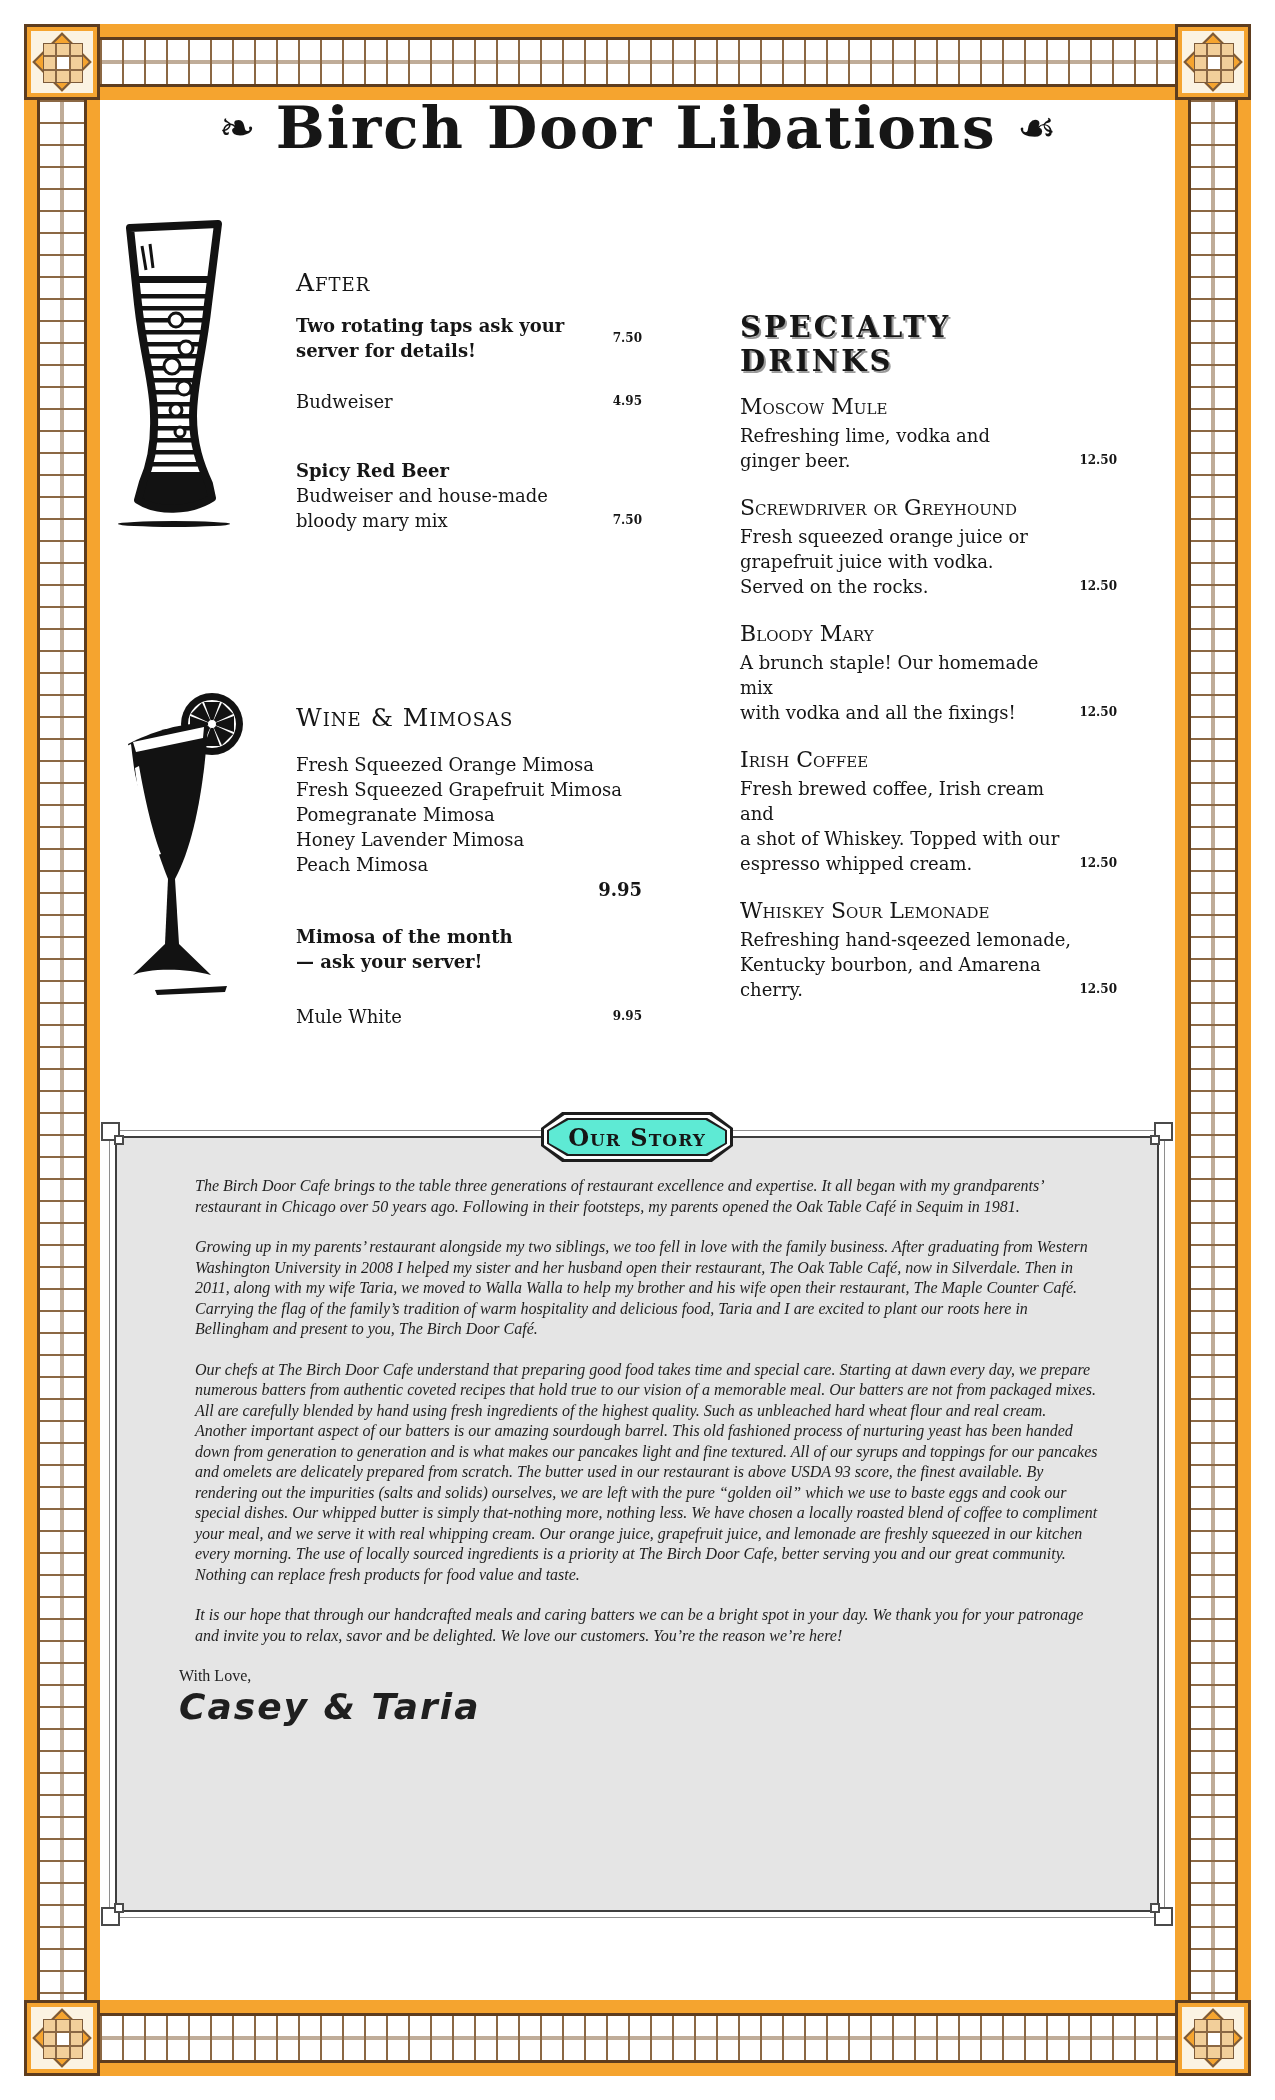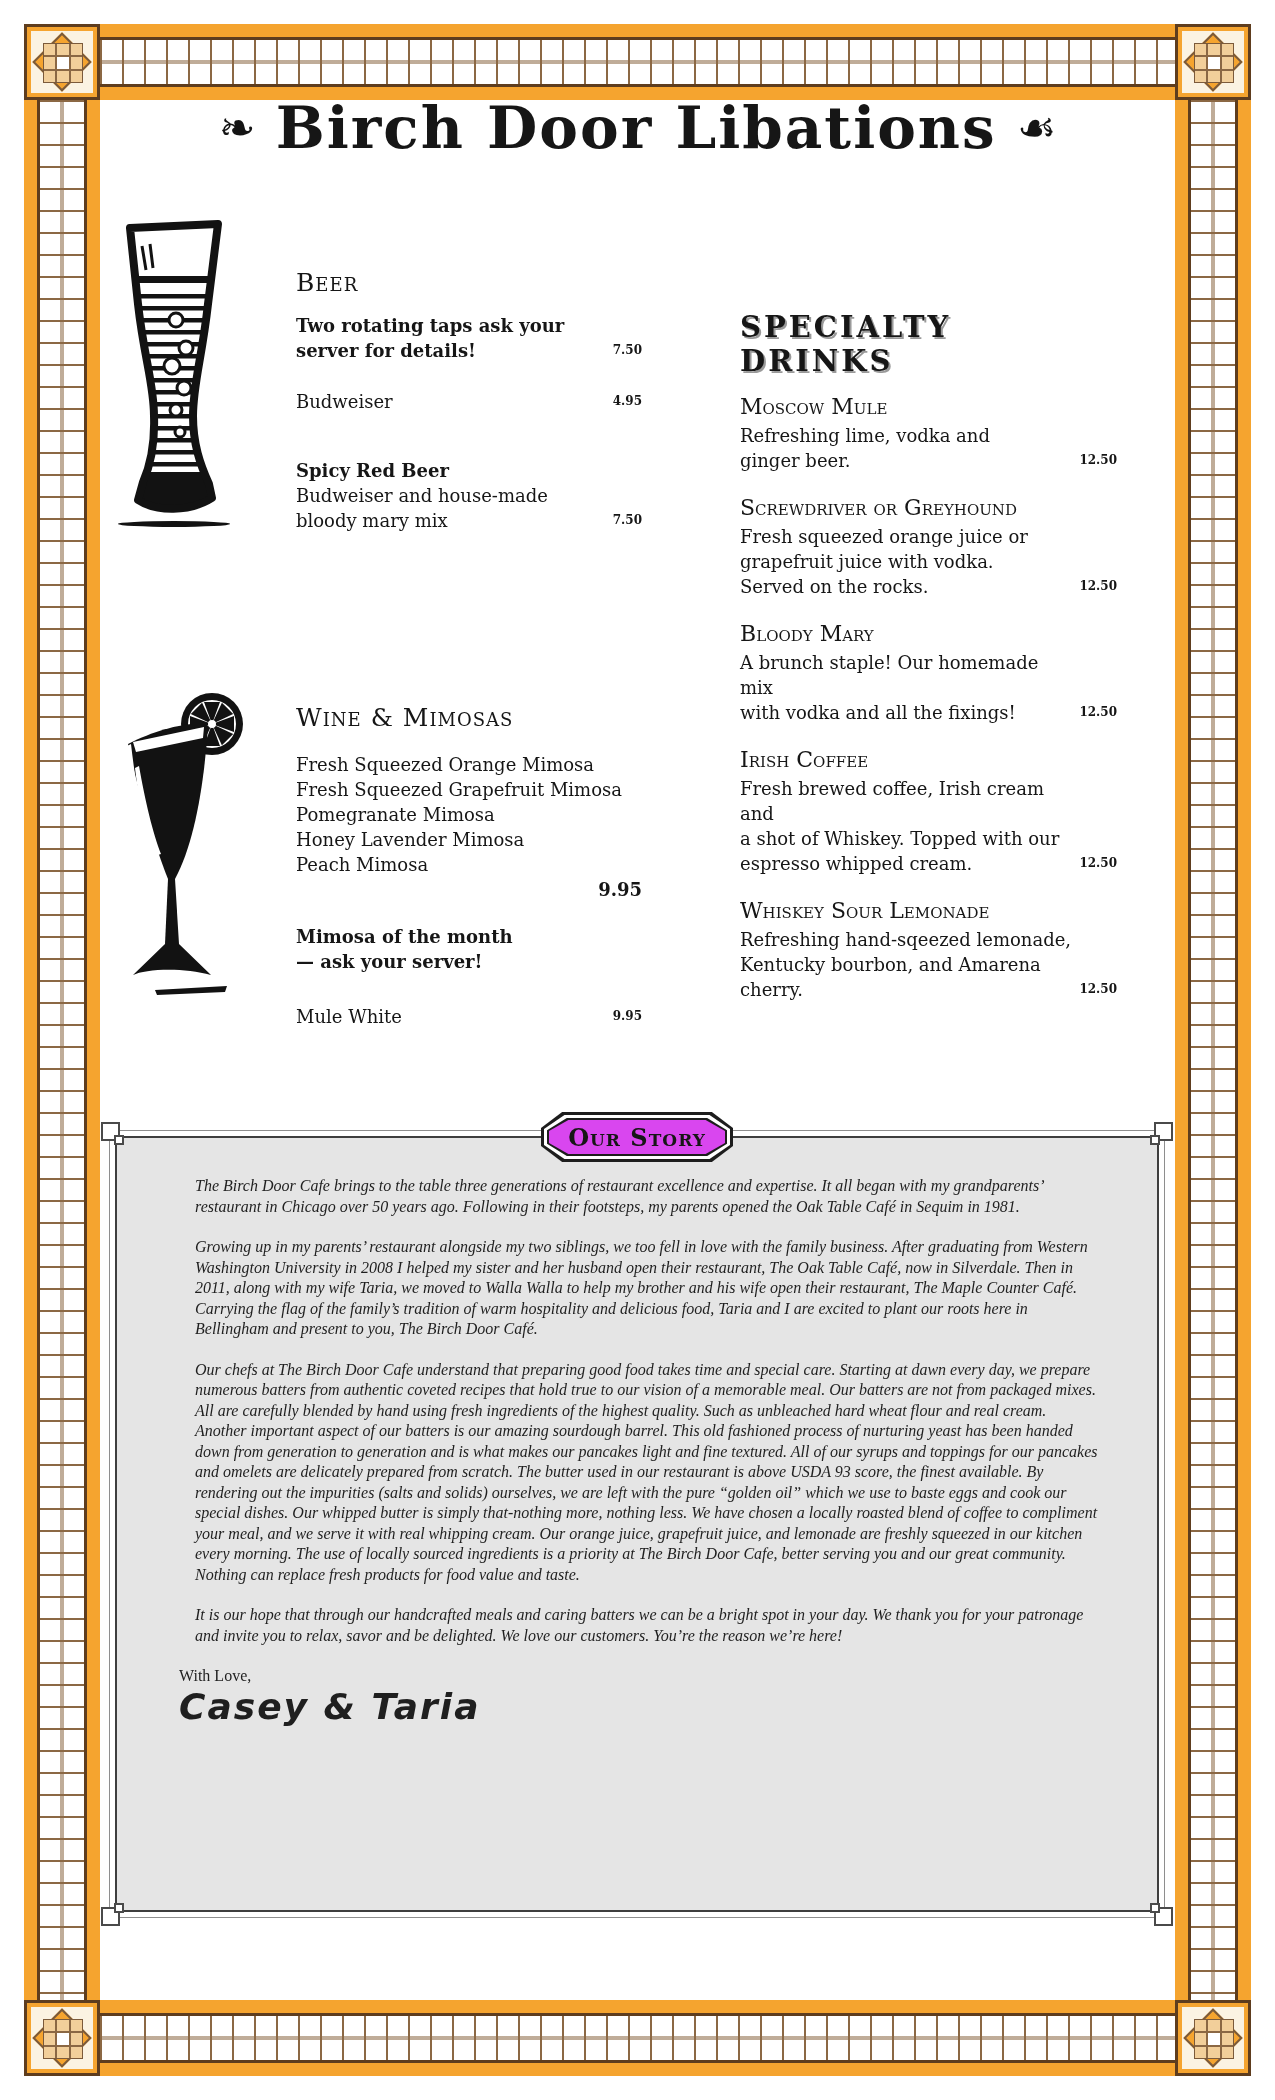--- a/index.html
+++ b/index.html
@@ -51,21 +51,21 @@
   .item-name{font-variant:small-caps;font-size:22px;line-height:29px;}
   .desc{font-size:18px;line-height:25px;white-space:pre-line;}
   .bold{font-weight:bold;}
   .row{display:flex;align-items:flex-end;}
   .row .desc{flex:1;}
   .price{font-weight:bold;font-size:12px;line-height:25px;margin-left:auto;padding-left:8px;}
   .price-line{text-align:right;font-weight:bold;font-size:18px;line-height:25px;}
 
   #sec-beer{left:296px;top:268px;width:346px;}
   #sec-beer .sec-head{margin-bottom:16px;}
-  .mb26{margin-bottom:26px;} .mb44{margin-bottom:44px;justify-content:center;}
+  .mb26{margin-bottom:26px;align-items:center;} .mb44{margin-bottom:44px;justify-content:center;}
   .mb22{margin-bottom:22px;} .mb30{margin-bottom:30px;}
 
   #sec-wine{left:296px;top:703px;width:346px;}
   #sec-wine .sec-head{margin-bottom:20px;}
 
   #sec-spec{left:740px;top:266px;width:377px;}
   #sec-spec .spec-head{margin-bottom:14px;margin-top:44px;}
   .sp-item{margin-bottom:20px;}
   .sp-item .item-name{margin-bottom:2px;}
 
@@ -76,21 +76,21 @@
   
   #story{position:absolute;left:115px;top:1136px;width:1044px;height:776px;
          background:#E5E5E5;border:2px solid #3e3e3e;outline:1px solid #8e8e8e;
          outline-offset:5px;box-sizing:border-box;}
   #story-badge{position:absolute;left:50%;top:-26px;transform:translateX(-50%);
                width:192px;height:50px;}
   .oct{position:absolute;clip-path:polygon(11% 0,89% 0,100% 32%,100% 68%,89% 100%,11% 100%,0 68%,0 32%);}
   .oct.l1{inset:0;background:#1d1d1d;}
   .oct.l2{inset:3px;background:#ffffff;}
   .oct.l3{inset:6px;background:#1d1d1d;}
-  .oct.l4{inset:8px;background:#d946ef;display:flex;align-items:center;justify-content:center;}
+  .oct.l4{inset:8px;background:#5eead4;display:flex;align-items:center;justify-content:center;}
   #story-badge .label{font-variant:small-caps;font-weight:bold;font-size:24px;letter-spacing:1px;}
 
   .knot{position:absolute;width:15px;height:15px;background:#fff;border:2px solid #4a4a4a;}
   .knot::after{content:'';position:absolute;width:6px;height:6px;background:#fff;border:2px solid #4a4a4a;}
   .knot.tl{left:-16px;top:-16px;} .knot.tl::after{right:-6px;bottom:-6px;}
   .knot.tr{right:-16px;top:-16px;} .knot.tr::after{left:-6px;bottom:-6px;}
   .knot.bl{left:-16px;bottom:-16px;} .knot.bl::after{right:-6px;top:-6px;}
   .knot.br{right:-16px;bottom:-16px;} .knot.br::after{left:-6px;top:-6px;}
 
   #story-text{position:absolute;left:62px;right:58px;top:38px;
@@ -242,21 +242,21 @@
     <path d="M33 66 C64 50 100 42 113 48 C109 108 99 166 80 201 L73 201 C60 168 44 118 33 66 Z" fill="#121212"></path>
     <path d="M38 64 L109 49 L108 60 L41 74 Z" fill="#ffffff"></path>
     <path d="M44 88 C50 122 58 156 66 176 L60 178 C50 154 43 116 40 90 Z" fill="#ffffff"></path>
     <path d="M28 70 L36 66 C40 100 46 140 52 162 L48 164 C38 136 30 98 28 70 Z" fill="#ffffff"></path>
     <path d="M73 201 L80 201 L84 266 L70 266 Z" fill="#121212"></path>
     <path d="M70 266 L84 266 L116 297 C88 289 50 291 38 297 Z" fill="#121212"></path>
     <path d="M60 312 L132 308 L130 314 L62 317 Z" fill="#121212"></path>
   </svg>
 
   <div class="sec" id="sec-beer">
-    <div class="sec-head">Beer</div>
+    <div class="sec-head">After</div>
     <div class="row mb26">
       <div class="desc bold">Two rotating taps ask your
 server for details!</div>
       <div class="price">7.50</div>
     </div>
     <div class="row mb44">
       <div class="desc">Budweiser</div>
       <div class="price">4.95</div>
     </div>
     <div>

